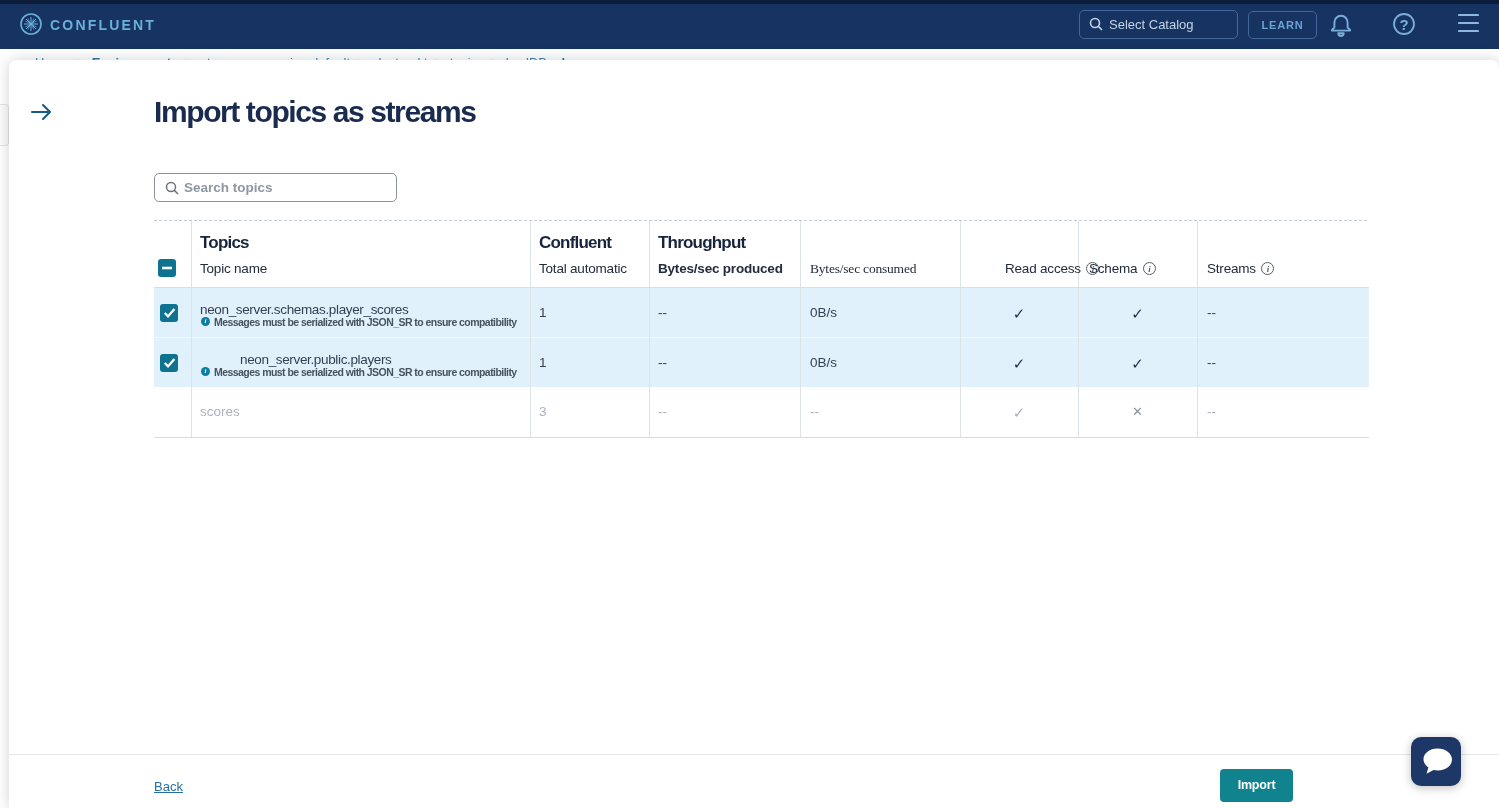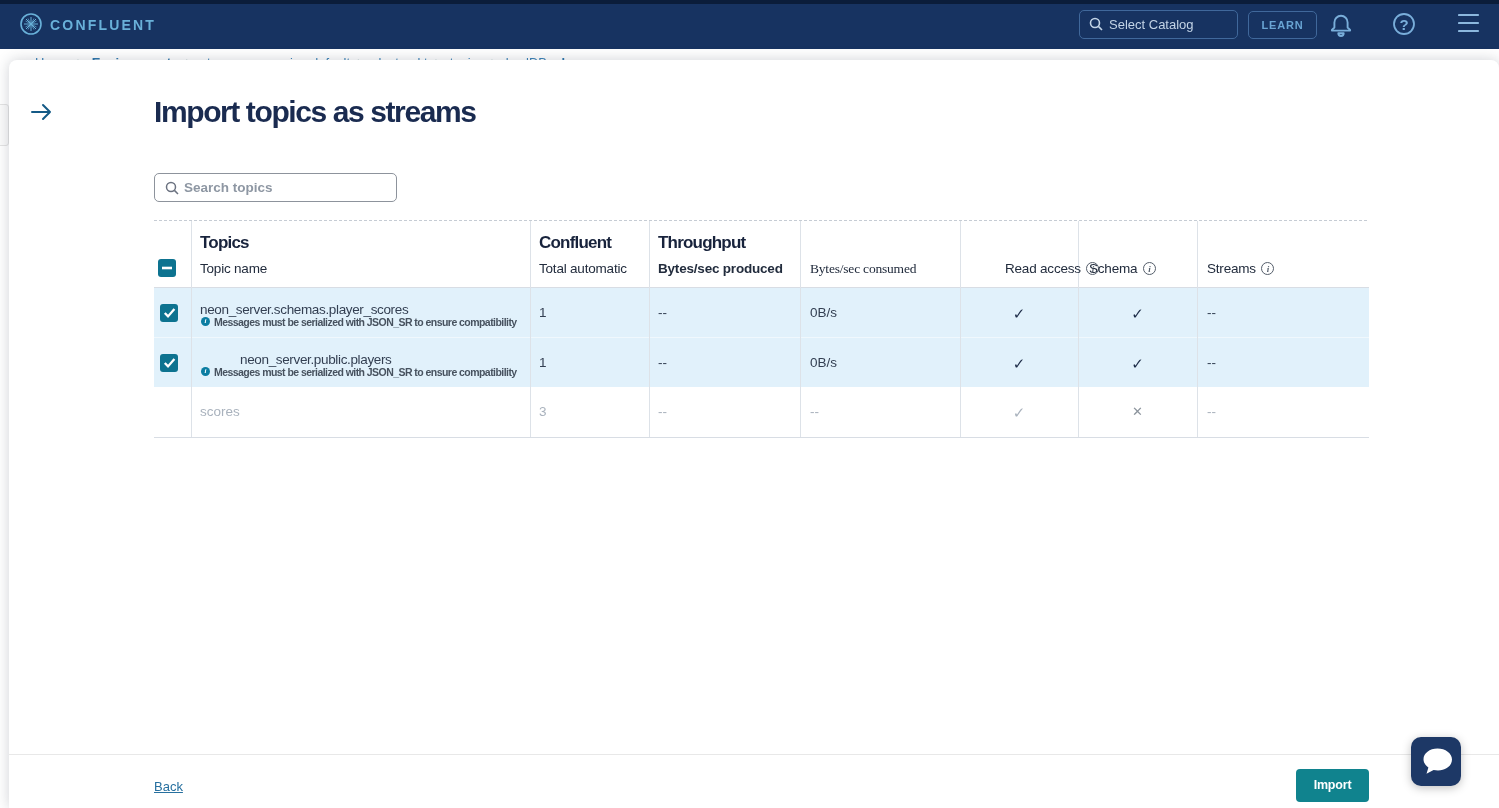--- a/index.html
+++ b/index.html
@@ -63,21 +63,21 @@
   text-align:center; line-height:13px; vertical-align:1px; margin-left:2px;
   font-family:"Liberation Serif", serif; font-style:italic; }
 .bdot { width:9px; height:9px; border-radius:50%; background:#0b7da2; color:#fff;
   font-size:7px; font-weight:700; text-align:center; line-height:9px;
   font-family:"Liberation Serif", serif; font-style:italic; }
 
 
 #footline { left:9px; top:754px; width:1490px; height:1px; background:#e8e8e8; }
 #backlink { left:154px; top:779px; font-size:13px; color:#27709f;
   text-decoration:underline; }
-#importbtn { left:1296px; top:769px; width:73px; height:33px; background:#10838e;
+#importbtn { left:1220px; top:769px; width:73px; height:33px; background:#10838e;
   border-radius:4px; color:#fff; font-size:12.5px; font-weight:700;
   text-align:center; line-height:33px; letter-spacing:-0.2px; }
 
 #chat { left:1411px; top:737px; width:50px; height:49px; background:#1d3866;
   border-radius:10px; box-shadow:0 2px 10px rgba(0,0,0,0.25); }
 </style>
 </head>
 <body>
 <div id="stage">
 

